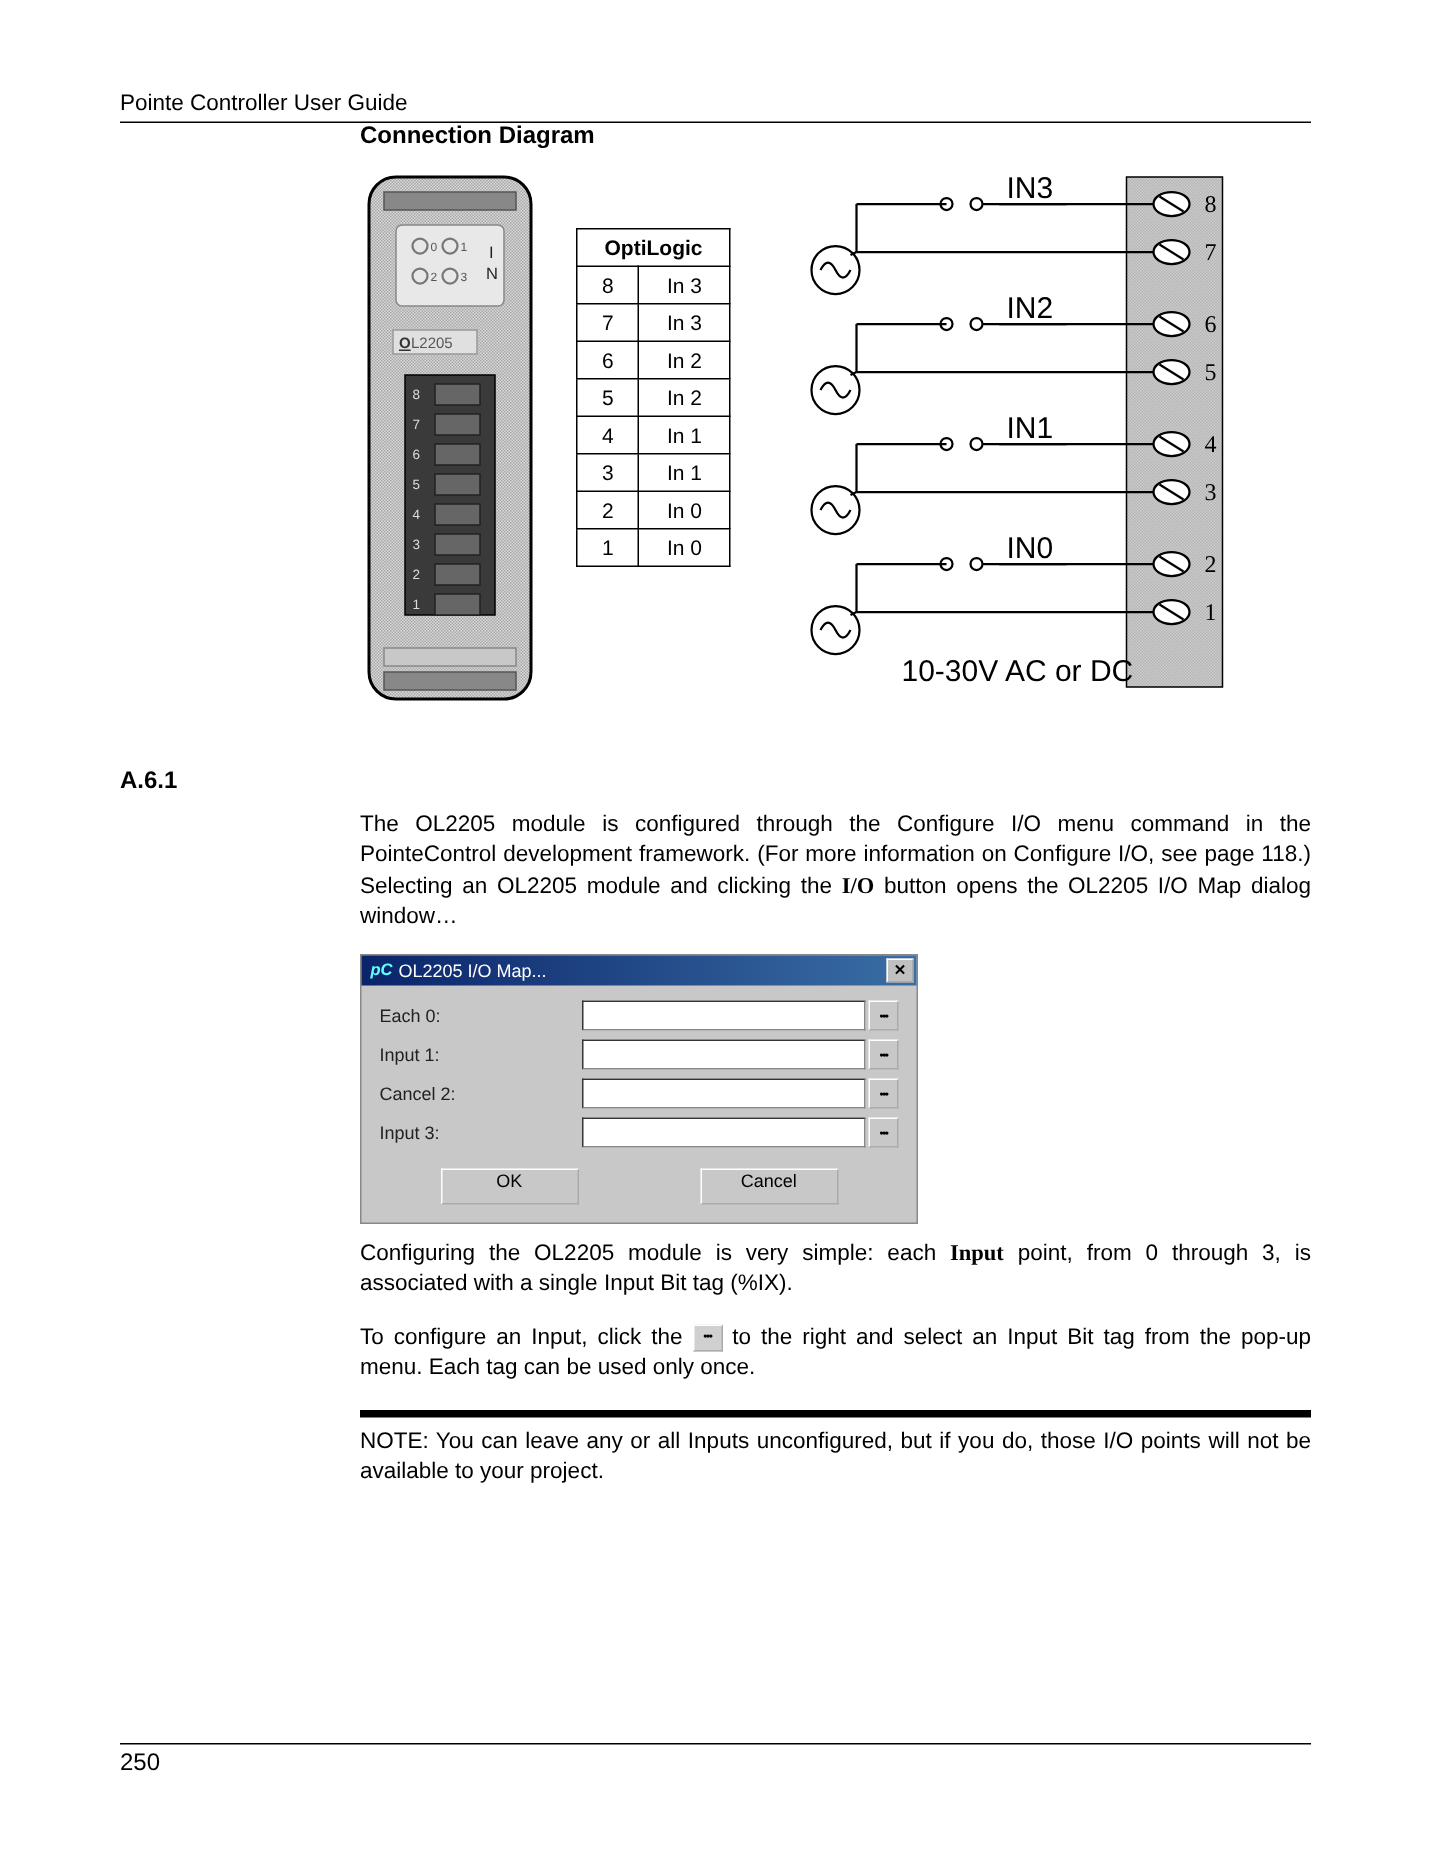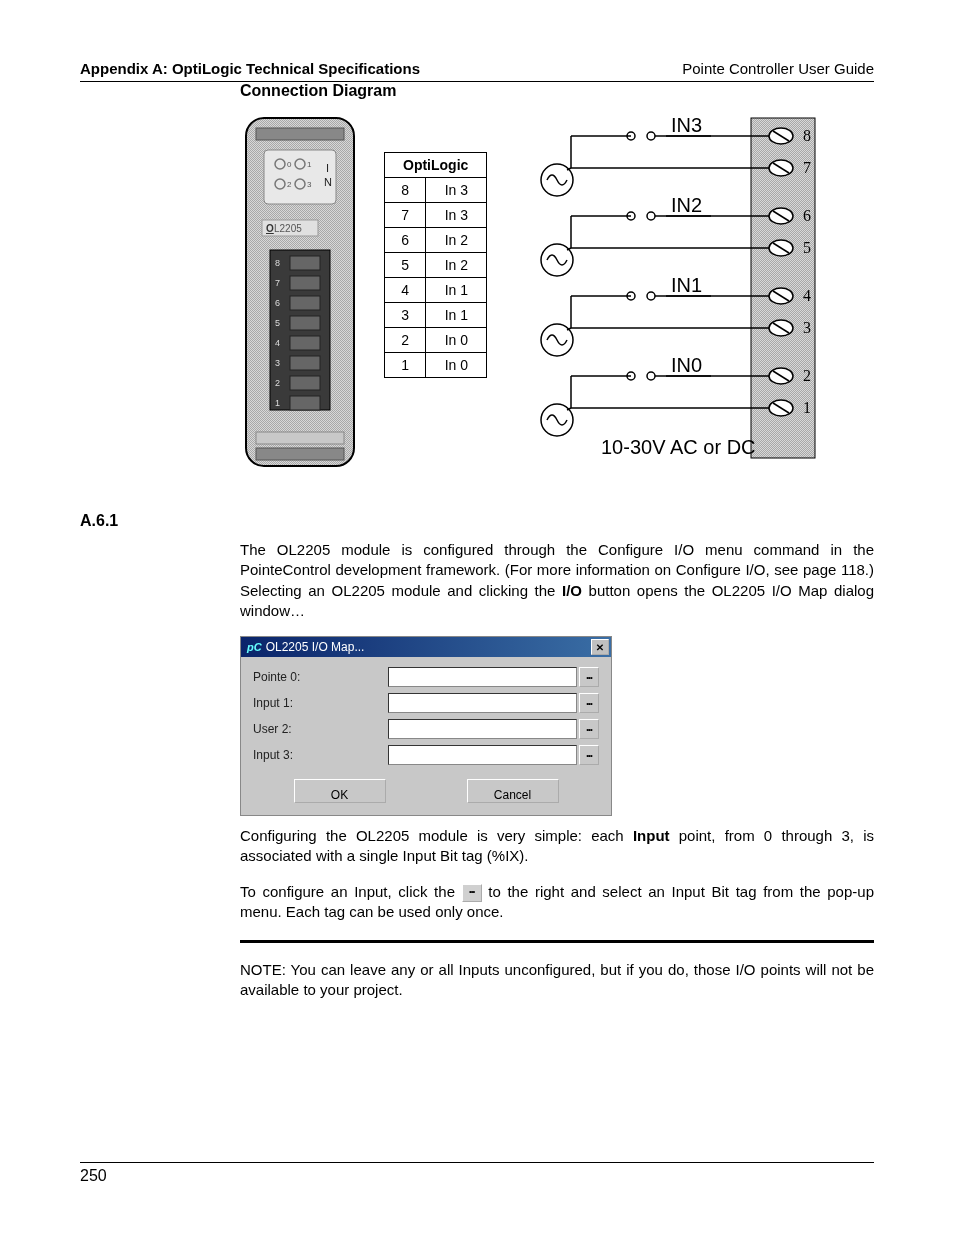--- a/index.html
+++ b/index.html
@@ -11,43 +11,42 @@
 .diagram-row { display:flex; gap:24px; margin-top:12px; align-items:flex-start; }
 .module-svg { width:120px; height:360px; }
 .term-table { border-collapse:collapse; font-size:14px; margin-top:40px; }
 .term-table th { border:1.5px solid #000; padding:4px 18px; font-weight:700; text-align:center; }
 .term-table td { border:1px solid #000; padding:4px 12px; text-align:center; }
 .wiring-svg { width:310px; height:360px; }
 .subsection-row { display:flex; align-items:baseline; gap:36px; margin-top:40px; }
 .subsection-num { font-weight:700; font-size:16px; }
 .subsection-title { color:#0e6d6d; font-weight:700; font-size:24px; font-family:Arial,sans-serif; }
 .body-para { font-size:15px; text-align:justify; line-height:1.35; margin-top:10px; }
-.body-para b { font-weight:700; }
+.body-para b { font-weight:700;font-family:Liberation Serif, serif; }
 .dialog-box { width:370px; margin-top:14px; border:1px solid #888; background:#c8c8c8; font-family:Tahoma,Arial,sans-serif; font-size:12px; }
 .dlg-title { background:linear-gradient(to right,#0a246a,#3a6ea5); color:#fff; display:flex; align-items:center; justify-content:space-between; padding:2px 2px 2px 6px; }
 .dlg-title-left { display:flex; align-items:center; gap:4px; }
 .dlg-close { width:16px; height:14px; background:#c0c0c0; border:1px outset #fff; color:#000; font-weight:700; font-size:10px; display:flex; align-items:center; justify-content:center; }
 .dlg-body { padding:10px 12px 12px 12px; }
 .dlg-row { display:flex; align-items:center; margin-bottom:6px; }
 .dlg-label { width:135px; color:#222; }
 .dlg-input { flex:1; height:18px; background:#fff; border:1px inset #888; }
 .dlg-more { width:18px; height:18px; background:#c8c8c8; border:1px outset #fff; display:flex; align-items:center; justify-content:center; font-size:8px; margin-left:2px; letter-spacing:-1px; }
 .dlg-btns { display:flex; justify-content:space-around; margin-top:14px; }
-.dlg-btn { width:90px; height:22px; background:#c8c8c8; border:1px outset #fff; display:flex; align-items:flex-end; justify-content:center; }
+.dlg-btn { width:90px; height:22px; background:#c8c8c8; border:1px outset #fff; display:flex; align-items:flex-start; justify-content:center; }
 .inline-more { display:inline-flex; width:18px; height:16px; background:#d0d0d0; border:1px outset #fff; align-items:center; justify-content:center; font-size:8px; vertical-align:middle; letter-spacing:-1px; }
-.note-sep { border-top:3px solid #000000; margin-top:18px; padding-top:17px; }
+.note-sep { border-top:5px solid #000000; margin-top:18px; padding-top:6px; }
 .footer { position:absolute; bottom:50px; left:80px; right:80px; border-top:1.5px solid #000; padding-top:4px; font-weight:400; font-size:16px; }
 .logo-glyph { font-style:italic; font-weight:700; color:#6ff; font-size:11px; }
 </style>
 </head>
 <body>
 
 <div class="page">
   <div class="hdr">
-    <span class="hdr-l">Appendix A: OptiLogic Technical Specifications</span>
     <span>Pointe Controller User Guide</span>
   </div>
 
   <div class="content-indent">
     <div class="sec-title">Connection Diagram</div>
 
     <div class="diagram-row">
 
       <svg class="module-svg" viewBox="0 0 120 360">
         <defs>
@@ -245,31 +244,31 @@
     <div class="dialog-box">
       <div class="dlg-title">
         <span class="dlg-title-left">
           <span class="logo-glyph">pC</span>
           <span>OL2205 I/O Map...</span>
         </span>
         <span class="dlg-close">✕</span>
       </div>
       <div class="dlg-body" id="dlg-body">
         <div class="dlg-row">
-            <span class="dlg-label">Pointe 0:</span>
+            <span class="dlg-label">Each 0:</span>
             <span class="dlg-input"></span>
             <span class="dlg-more">•••</span>
           </div>
           <div class="dlg-row">
             <span class="dlg-label">Input 1:</span>
             <span class="dlg-input"></span>
             <span class="dlg-more">•••</span>
           </div>
           <div class="dlg-row">
-            <span class="dlg-label">User 2:</span>
+            <span class="dlg-label">Cancel 2:</span>
             <span class="dlg-input"></span>
             <span class="dlg-more">•••</span>
           </div>
           <div class="dlg-row">
             <span class="dlg-label">Input 3:</span>
             <span class="dlg-input"></span>
             <span class="dlg-more">•••</span>
           </div>
           <div class="dlg-btns">
           <div class="dlg-btn">

